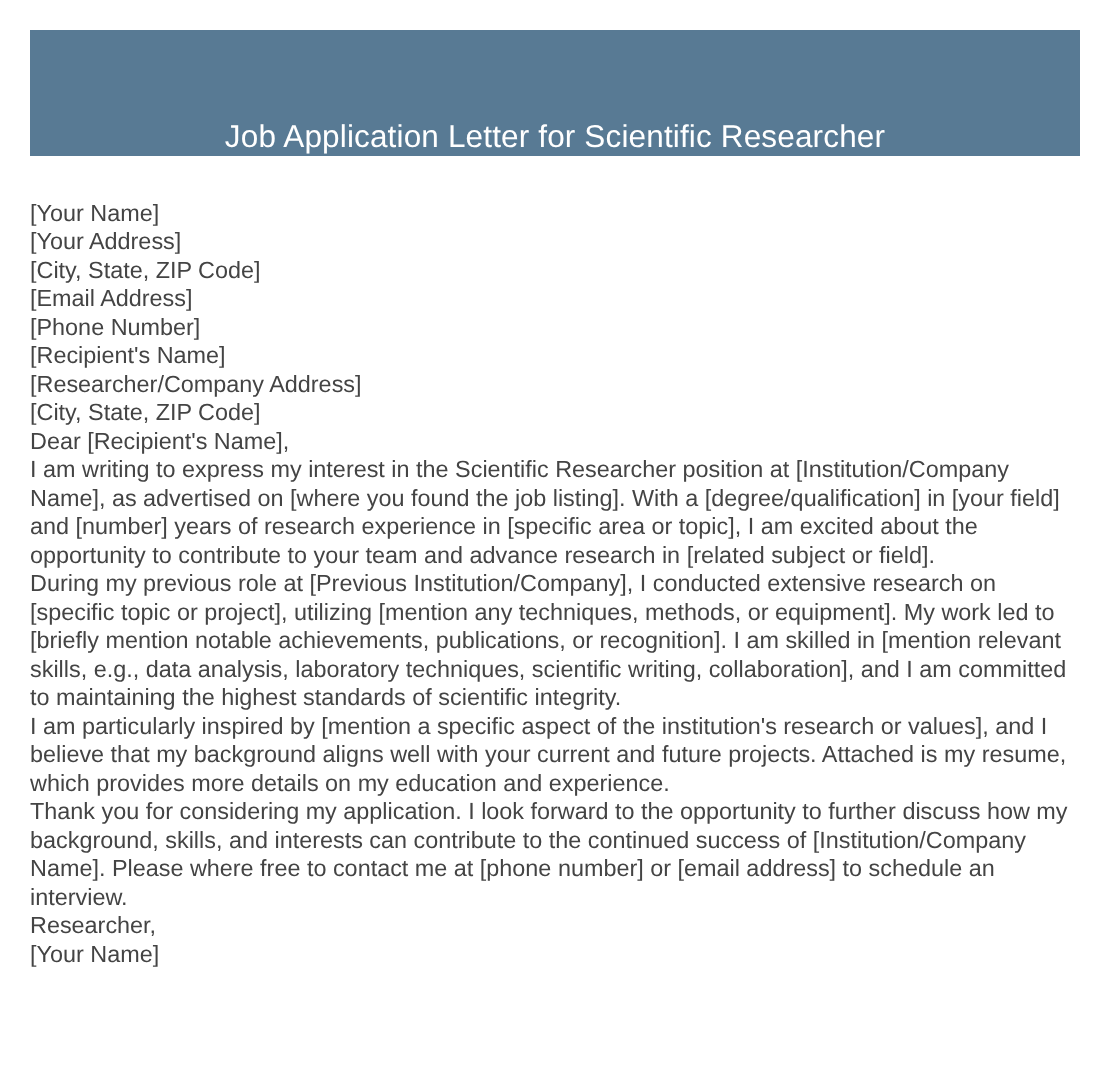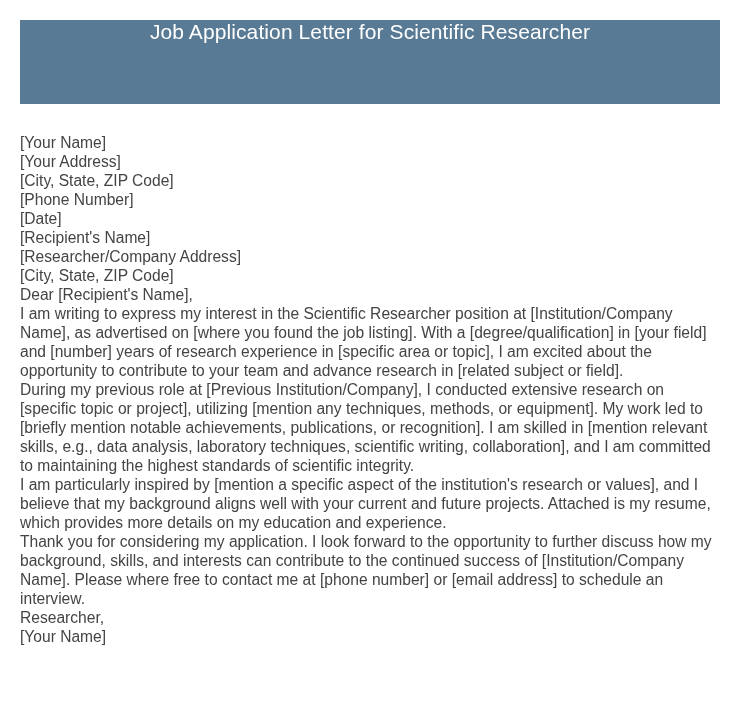--- a/index.html
+++ b/index.html
@@ -15,21 +15,21 @@
       font-family: "Liberation Sans", sans-serif;
     }
     .header {
       position: absolute;
       left: 20px;
       top: 20px;
       width: 700px;
       height: 84px;
       background: #587a94;
       display: flex;
-      align-items: flex-start;
+      align-items: flex-end;
       justify-content: center;
     }
     .header-title {
       color: #ffffff;
       font-size: 21px;
       letter-spacing: 0.1px;
       font-family: "Liberation Sans", sans-serif;
     }
     .letter {
       position: absolute;
@@ -52,22 +52,22 @@
 
 <div class="header">
   <div class="header-title">Job Application Letter for Scientific Researcher</div>
 </div>
 
 <div class="letter">
   <div>
     <span class="line">[Your Name]</span>
     <span class="line">[Your Address]</span>
     <span class="line">[City, State, ZIP Code]</span>
+    <span class="line">[Email Address]</span>
     <span class="line">[Phone Number]</span>
-    <span class="line">[Date]</span>
   </div>
   <div>
     <span class="line">[Recipient's Name]</span>
     <span class="line">[Researcher/Company Address]</span>
     <span class="line">[City, State, ZIP Code]</span>
   </div>
   <span class="line">Dear [Recipient's Name],</span>
   <p class="para">I am writing to express my interest in the Scientific Researcher position at [Institution/Company Name], as advertised on [where you found the job listing]. With a [degree/qualification] in [your field] and [number] years of research experience in [specific area or topic], I am excited about the opportunity to contribute to your team and advance research in [related subject or field].</p>
   <p class="para">During my previous role at [Previous Institution/Company], I conducted extensive research on [specific topic or project], utilizing [mention any techniques, methods, or equipment]. My work led to [briefly mention notable achievements, publications, or recognition]. I am skilled in [mention relevant skills, e.g., data analysis, laboratory techniques, scientific writing, collaboration], and I am committed to maintaining the highest standards of scientific integrity.</p>
   <p class="para">I am particularly inspired by [mention a specific aspect of the institution's research or values], and I believe that my background aligns well with your current and future projects. Attached is my resume, which provides more details on my education and experience.</p>

